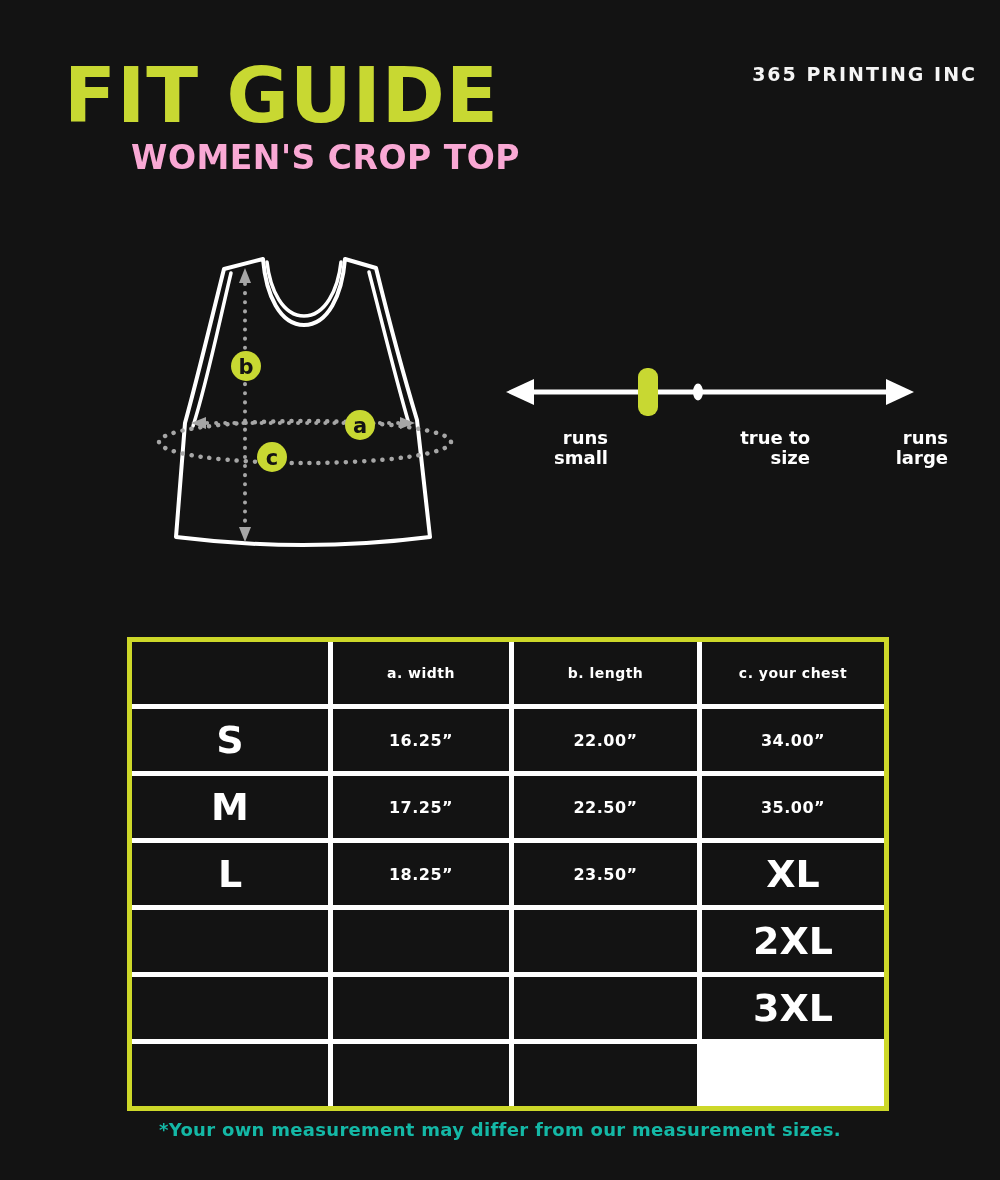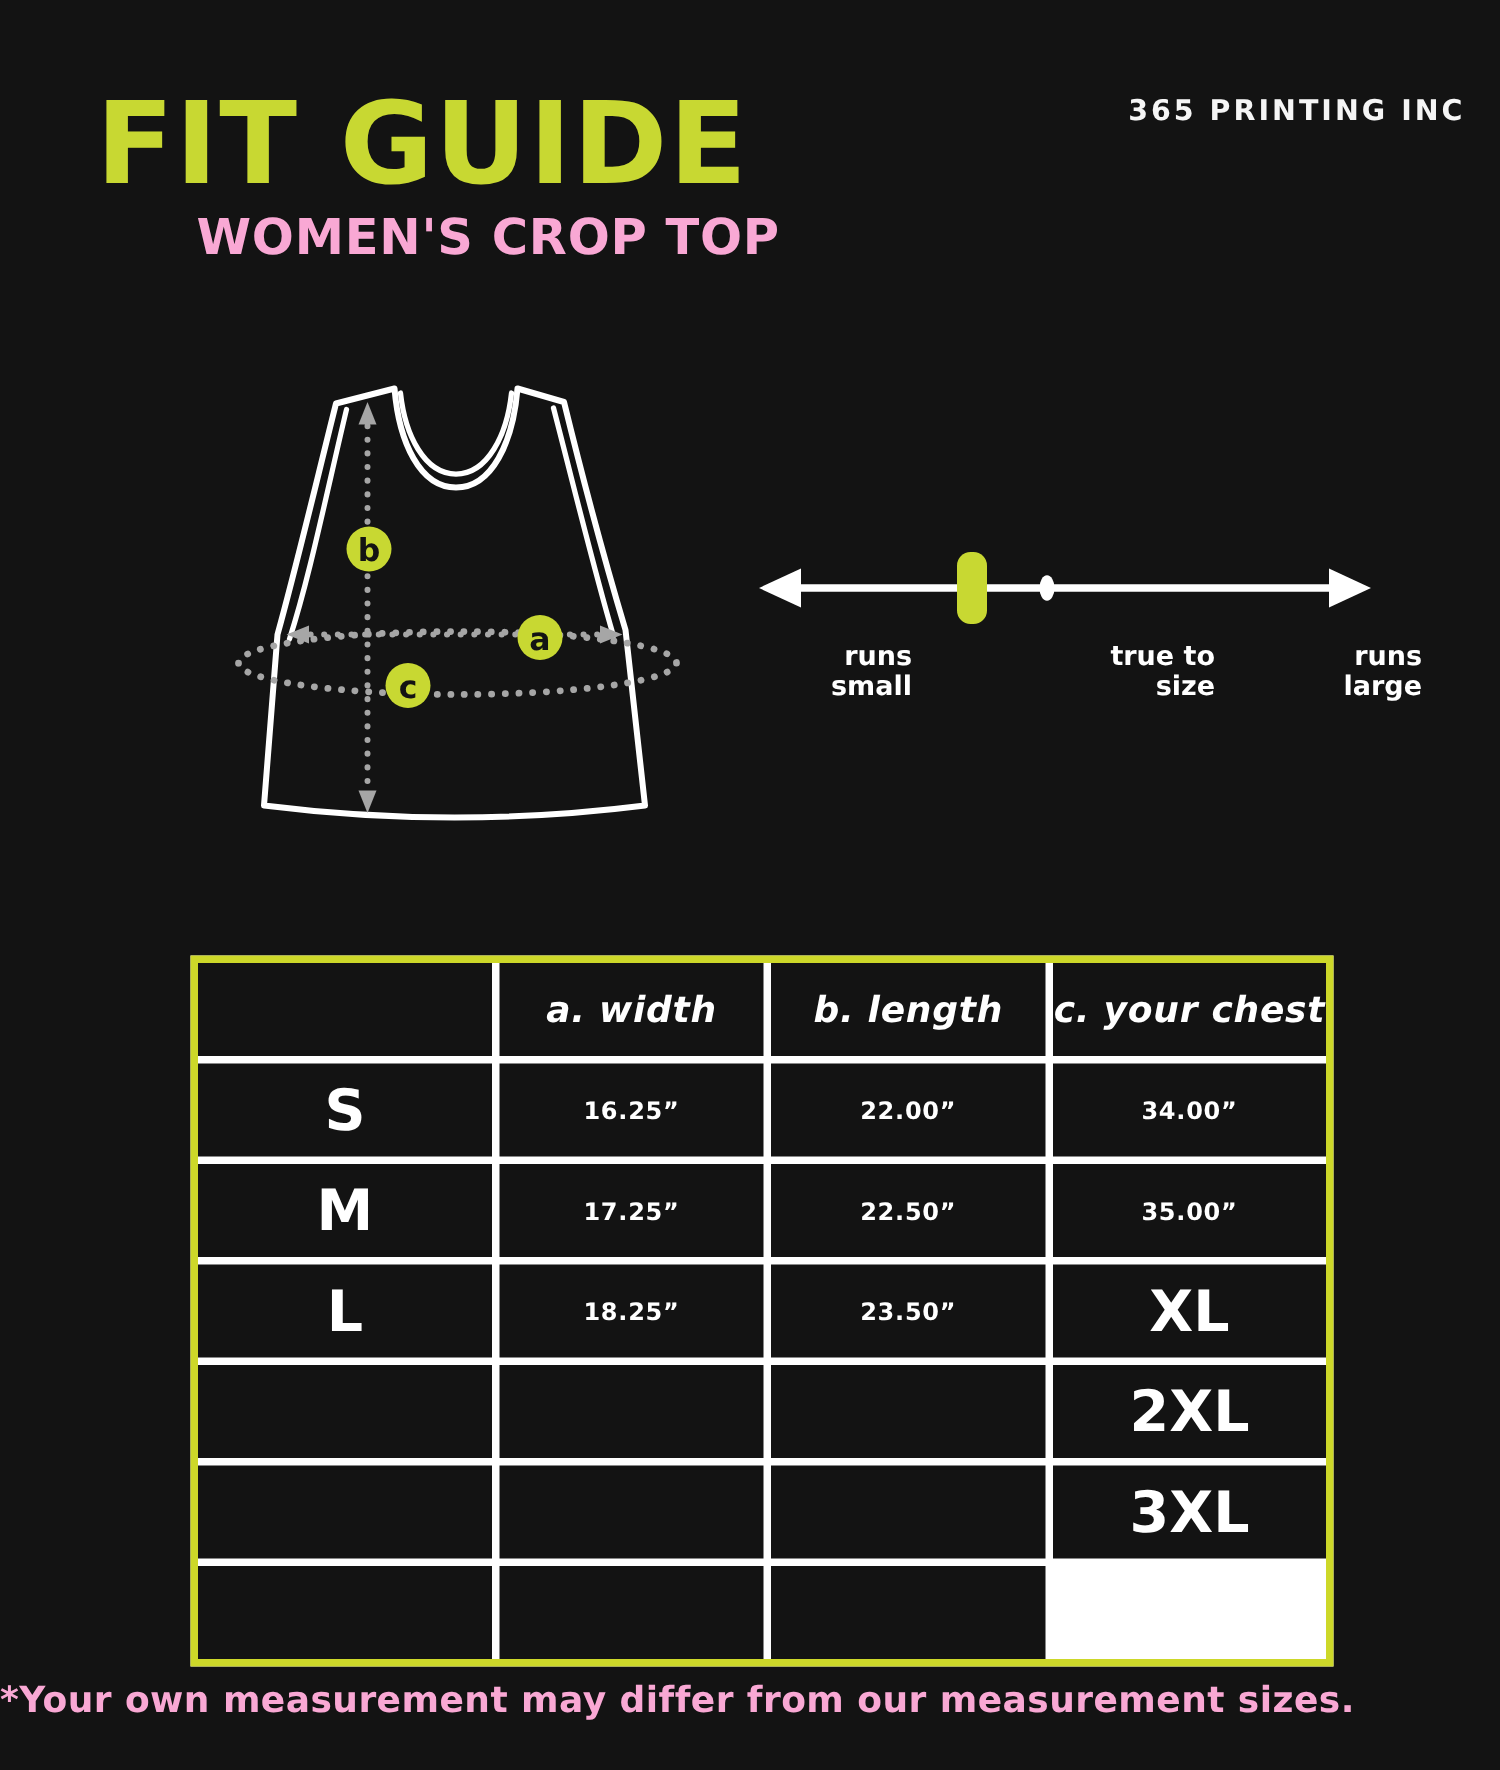--- a/index.html
+++ b/index.html
@@ -45,27 +45,27 @@
     display:grid;
     grid-template-columns:196px 176px 183px 182px;
     grid-template-rows:repeat(7,62px);
     gap:5px;
   }
   .cell{
     background:#131313;
     display:flex;align-items:center;justify-content:center;
     overflow:hidden;
   }
-  .head-cell{font-size:24px;font-weight:bold;letter-spacing:0.5px;font-style:italic;}
+  .head-cell{font-size:14px;font-weight:bold;letter-spacing:0.5px;}
   .size-cell{font-size:38px;font-weight:bold;}
   .val-cell{font-size:16px;font-weight:bold;letter-spacing:0.5px;}
   .footnote{
     position:absolute;left:0;top:1119px;width:1000px;
-    font-size:24px;font-weight:bold;
-    color:#f9a8d4;letter-spacing:0.3px;
+    text-align:center;font-size:18px;font-weight:bold;
+    color:#14b8a6;letter-spacing:0.3px;
   }
 </style>
 </head>
 <body>
 
 <div class="brand">365 PRINTING INC</div>
 <div class="title">FIT GUIDE</div>
 <div class="subtitle">WOMEN'S CROP TOP</div>
 
 <svg class="tank-svg" width="320" height="320" viewBox="0 0 320 320">

